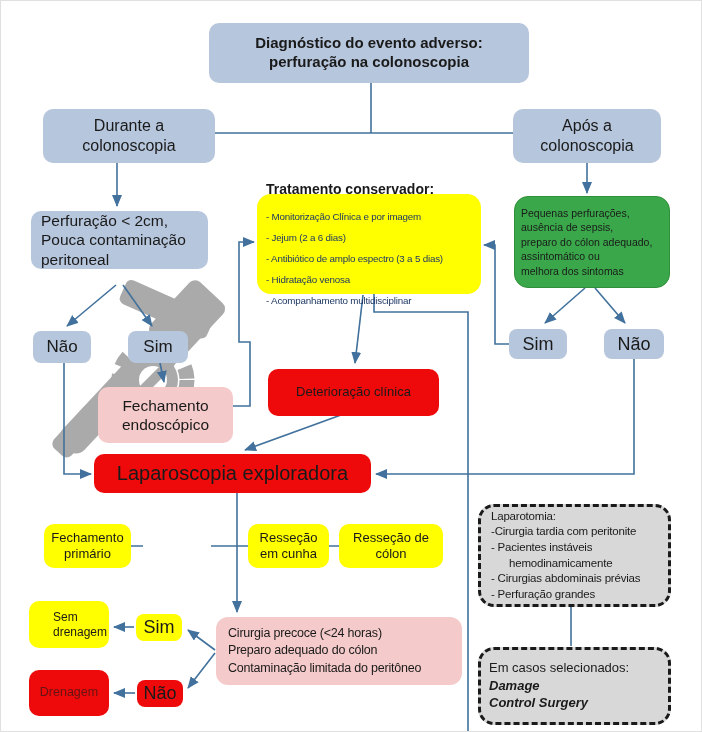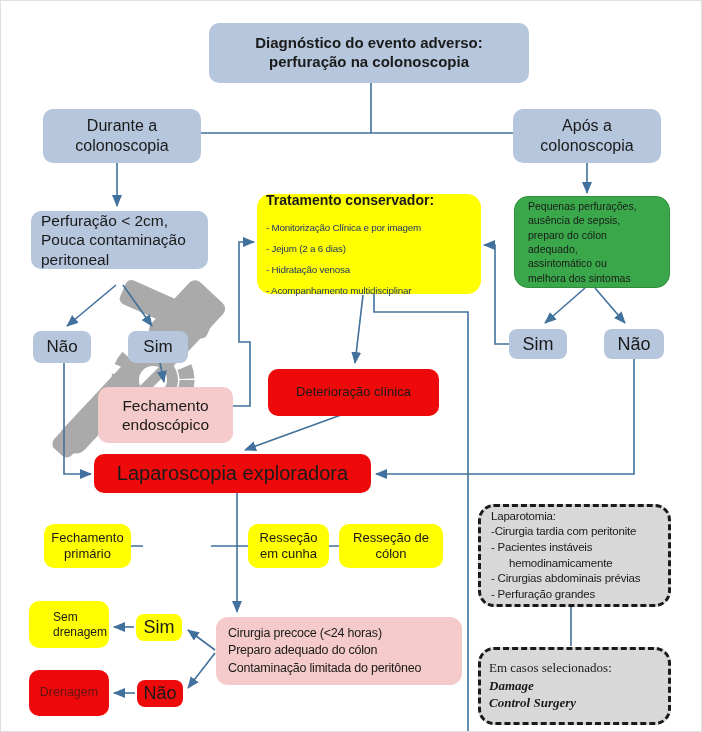--- a/index.html
+++ b/index.html
@@ -72,39 +72,40 @@
       <path d="M214 652 L187 687" marker-end="url(#arr)"></path>
       <path d="M133 626 H113" marker-end="url(#arr)"></path>
       <path d="M134 692 H113" marker-end="url(#arr)"></path>
       <path d="M570 606 V645"></path>
     </g>
   </svg>
 
   <div class="box blue" style="left:208px;top:22px;width:320px;height:60px;font-size:15px;font-weight:700;">Diagnóstico do evento adverso:
 perfuração na colonoscopia</div>
 
-  <div class="box blue" style="left:42px;top:108px;width:158px;height:54px;font-size:16px;">Durante a
+  <div class="box blue" style="left:42px;top:108px;width:172px;height:54px;font-size:16px;">Durante a
 colonoscopia</div>
 
   <div class="box blue" style="left:512px;top:108px;width:148px;height:54px;font-size:16px;">Após a
 colonoscopia</div>
 
   <div class="box blue leftal" style="left:30px;top:210px;width:177px;height:58px;font-size:15.5px;padding:0 10px;">Perfuração &lt; 2cm,
 Pouca contaminação
 peritoneal</div>
 
   <div class="box yellow col leftal" style="left:256px;top:193px;width:224px;height:100px;border-radius:14px;padding:6px 3px 5px 9px;gap:8px;">
     <div class="t-title">Tratamento conservador:</div>
     <div class="t-item">- Monitorização Clínica e por imagem</div>
     <div class="t-item">- Jejum (2 a 6 dias)</div>
+    <div class="t-item">- Antibiótico de amplo espectro (3 a 5 dias)</div>
     <div class="t-item">- Hidratação venosa</div>
     <div class="t-item">- Acompanhamento multidisciplinar</div>
   </div>
 
-  <div class="box green leftal" style="left:513px;top:195px;width:156px;height:92px;font-size:10.5px;line-height:1.38;padding:0 13px;">Pequenas perfurações,
+  <div class="box green leftal" style="left:513px;top:195px;width:156px;height:92px;font-size:10.5px;line-height:1.38;padding:0 6px;">Pequenas perfurações,
 ausência de sepsis,
 preparo do cólon adequado,
 assintomático ou
 melhora dos sintomas</div>
 
   <div class="box blue" style="left:32px;top:330px;width:58px;height:32px;font-size:17px;border-radius:8px;">Não</div>
 
   <div class="box blue" style="left:127px;top:330px;width:60px;height:32px;font-size:17px;border-radius:8px;">Sim</div>
 
   <div class="box pink" style="left:97px;top:386px;width:135px;height:56px;font-size:15.5px;">Fechamento
@@ -141,19 +142,19 @@
   <div class="box yellow" style="left:135px;top:613px;width:46px;height:27px;font-size:18px;border-radius:8px;">Sim</div>
 
   <div class="box red" style="left:28px;top:669px;width:80px;height:46px;font-size:12.5px;color:#641414;">Drenagem</div>
 
   <div class="box red" style="left:136px;top:679px;width:46px;height:27px;font-size:18px;border-radius:8px;">Não</div>
 
   <div class="box pink leftal" style="left:215px;top:616px;width:246px;height:68px;font-size:12.5px;letter-spacing:-0.2px;line-height:1.4;padding:0 2px 0 12px;border-radius:12px;">Cirurgia precoce (&lt;24 horas)
 Preparo adequado do cólon
 Contaminação limitada do peritôneo</div>
 
-  <div class="box grayd col leftal" style="left:477px;top:646px;width:193px;height:78px;padding:6px 8px;font-family:Liberation Serif, serif;">
+  <div class="box grayd col leftal" style="left:477px;top:646px;width:193px;height:78px;padding:6px 8px;">
     <span class="ec-title">Em casos selecionados:</span>
     <span class="ec-bold">Damage
 Control Surgery</span>
   </div>
 
 </div>
 
 </body></html>

